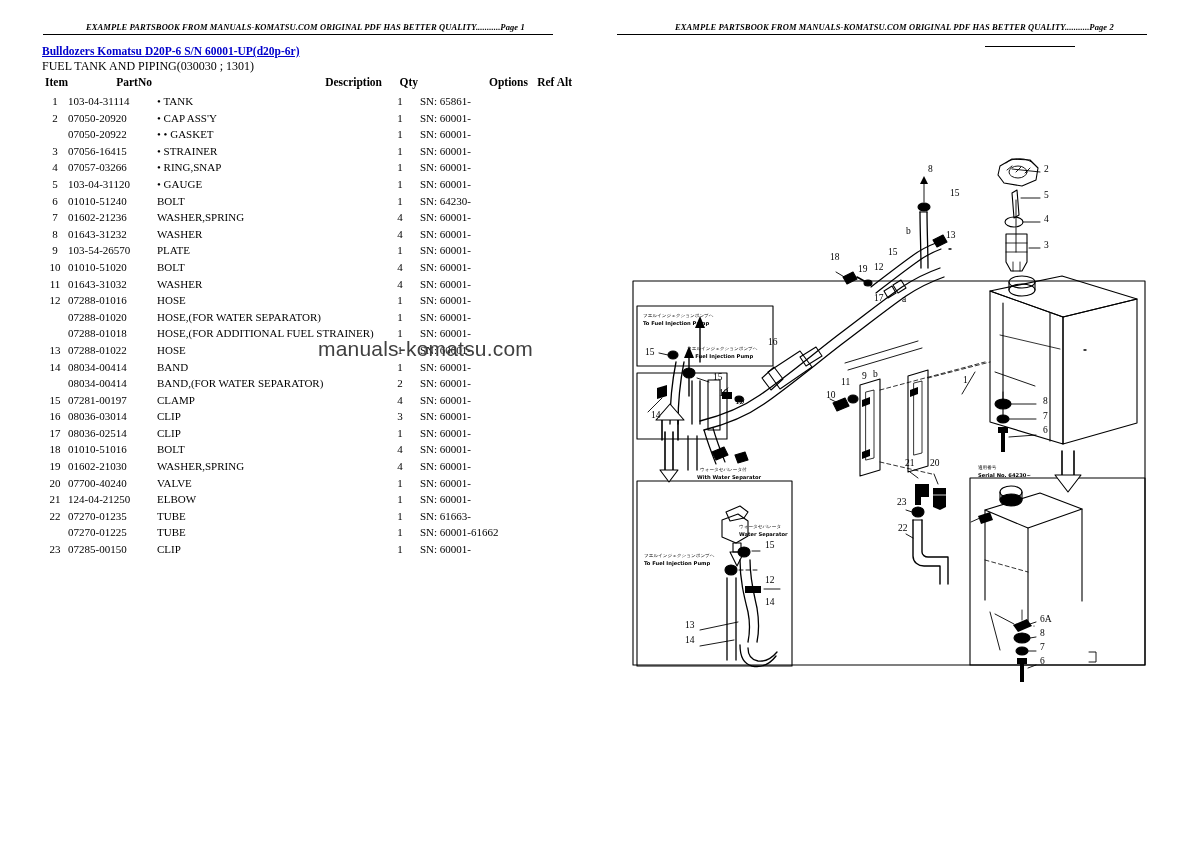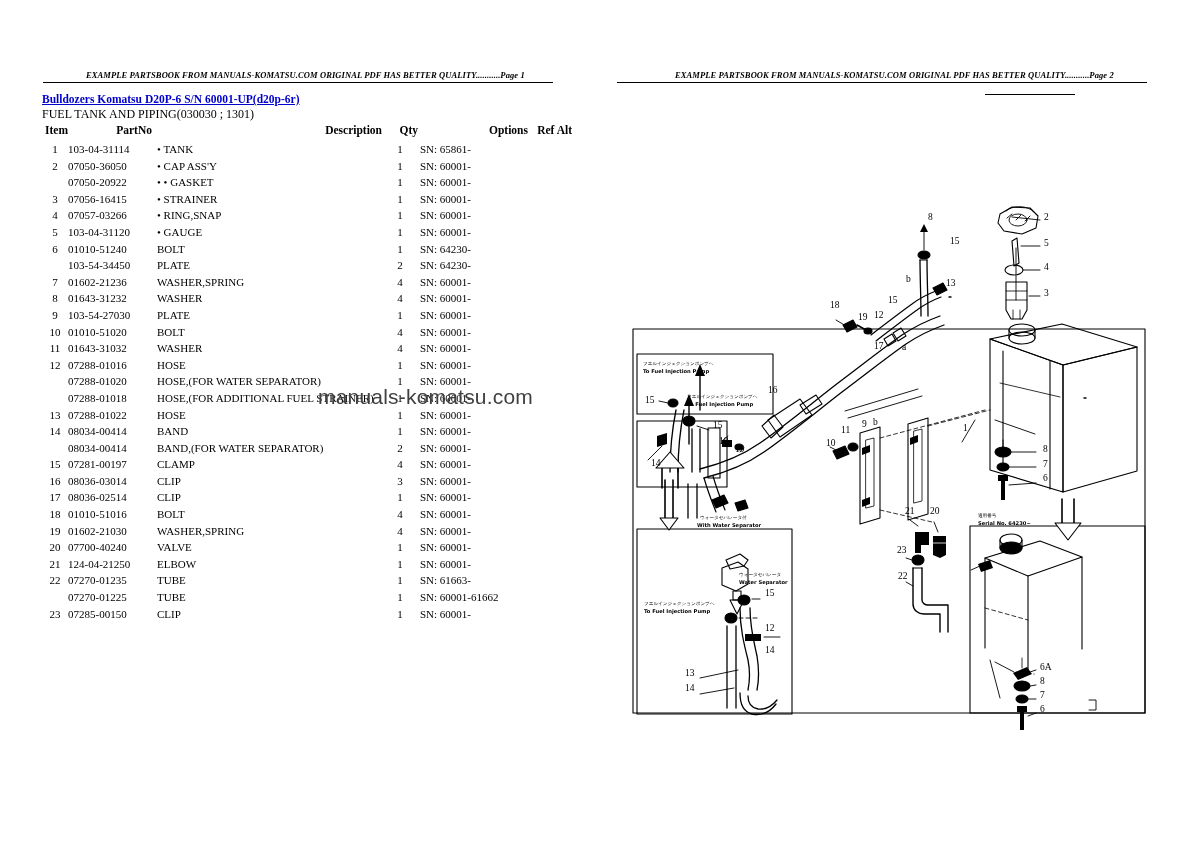--- a/index.html
+++ b/index.html
@@ -3,21 +3,21 @@
 <meta charset="utf-8">
 <style>
   * { box-sizing: border-box; }
   html, body {
     margin: 0; padding: 0;
     background: #ffffff;
     width: 1190px; height: 842px;
     font-family: "Liberation Serif", serif;
     overflow: hidden;
   }
-  #page { position: relative; width: 1190px; height: 698px; background:#fff;margin-top:48px; }
+  #page { position: relative; width: 1190px; height: 698px; background:#fff; }
 
   
   .page-banner {
     position: absolute;
     font-family: "Liberation Serif", serif;
     font-weight: bold;
     font-style: italic;
     font-size: 8.5px;
     letter-spacing: 0.1px;
     color: #000;
@@ -115,21 +115,21 @@
           <tr>
             <td class="c-item">1</td>
             <td class="c-part">103-04-31114</td>
             <td class="c-desc">• TANK</td>
             <td class="c-qty">1</td>
             <td class="c-opt">SN: 65861-</td>
             <td class="c-ref"></td>
           </tr>
           <tr>
             <td class="c-item">2</td>
-            <td class="c-part">07050-36050</td>
+            <td class="c-part">07050-20920</td>
             <td class="c-desc">• CAP ASS'Y</td>
             <td class="c-qty">1</td>
             <td class="c-opt">SN: 60001-</td>
             <td class="c-ref"></td>
           </tr>
           <tr>
             <td class="c-item"></td>
             <td class="c-part">07050-20922</td>
             <td class="c-desc">• • GASKET</td>
             <td class="c-qty">1</td>
@@ -158,28 +158,20 @@
             <td class="c-desc">• GAUGE</td>
             <td class="c-qty">1</td>
             <td class="c-opt">SN: 60001-</td>
             <td class="c-ref"></td>
           </tr>
           <tr>
             <td class="c-item">6</td>
             <td class="c-part">01010-51240</td>
             <td class="c-desc">BOLT</td>
             <td class="c-qty">1</td>
-            <td class="c-opt">SN: 64230-</td>
-            <td class="c-ref"></td>
-          </tr>
-          <tr>
-            <td class="c-item"></td>
-            <td class="c-part">103-54-34450</td>
-            <td class="c-desc">PLATE</td>
-            <td class="c-qty">2</td>
             <td class="c-opt">SN: 64230-</td>
             <td class="c-ref"></td>
           </tr>
           <tr>
             <td class="c-item">7</td>
             <td class="c-part">01602-21236</td>
             <td class="c-desc">WASHER,SPRING</td>
             <td class="c-qty">4</td>
             <td class="c-opt">SN: 60001-</td>
             <td class="c-ref"></td>
@@ -187,21 +179,21 @@
           <tr>
             <td class="c-item">8</td>
             <td class="c-part">01643-31232</td>
             <td class="c-desc">WASHER</td>
             <td class="c-qty">4</td>
             <td class="c-opt">SN: 60001-</td>
             <td class="c-ref"></td>
           </tr>
           <tr>
             <td class="c-item">9</td>
-            <td class="c-part">103-54-27030</td>
+            <td class="c-part">103-54-26570</td>
             <td class="c-desc">PLATE</td>
             <td class="c-qty">1</td>
             <td class="c-opt">SN: 60001-</td>
             <td class="c-ref"></td>
           </tr>
           <tr>
             <td class="c-item">10</td>
             <td class="c-part">01010-51020</td>
             <td class="c-desc">BOLT</td>
             <td class="c-qty">4</td>

